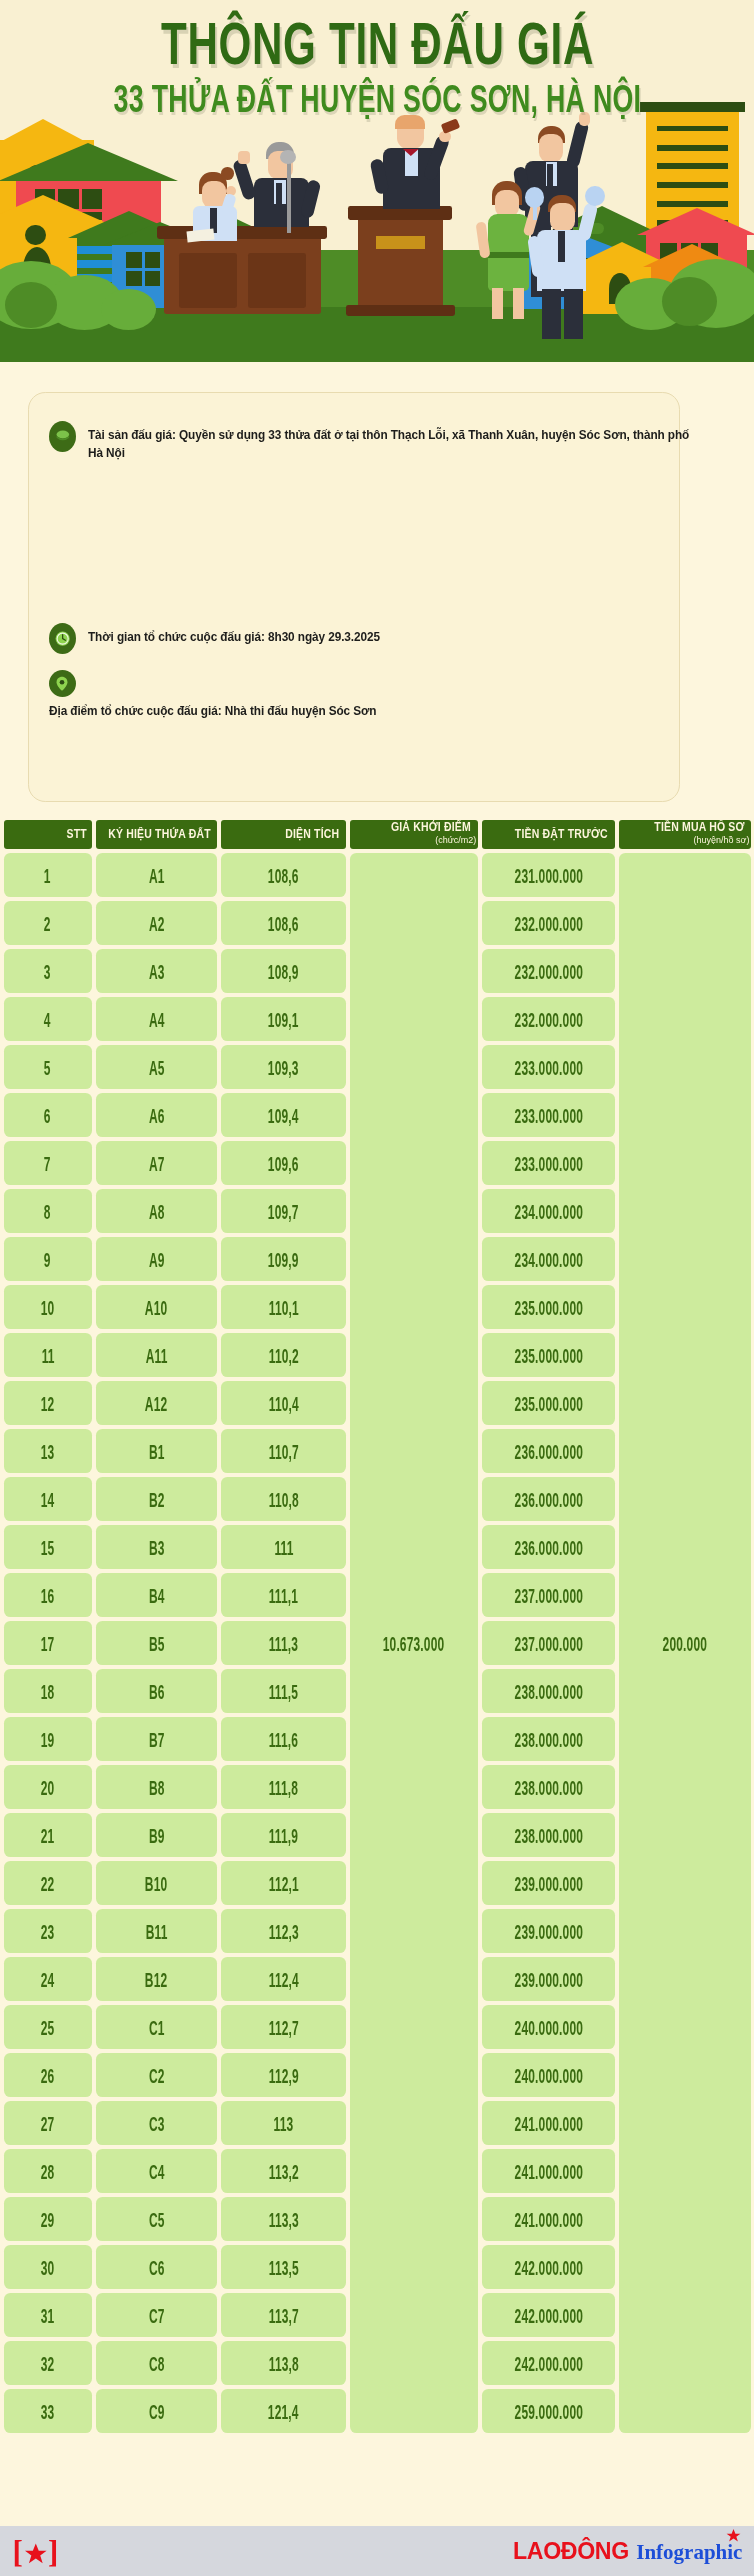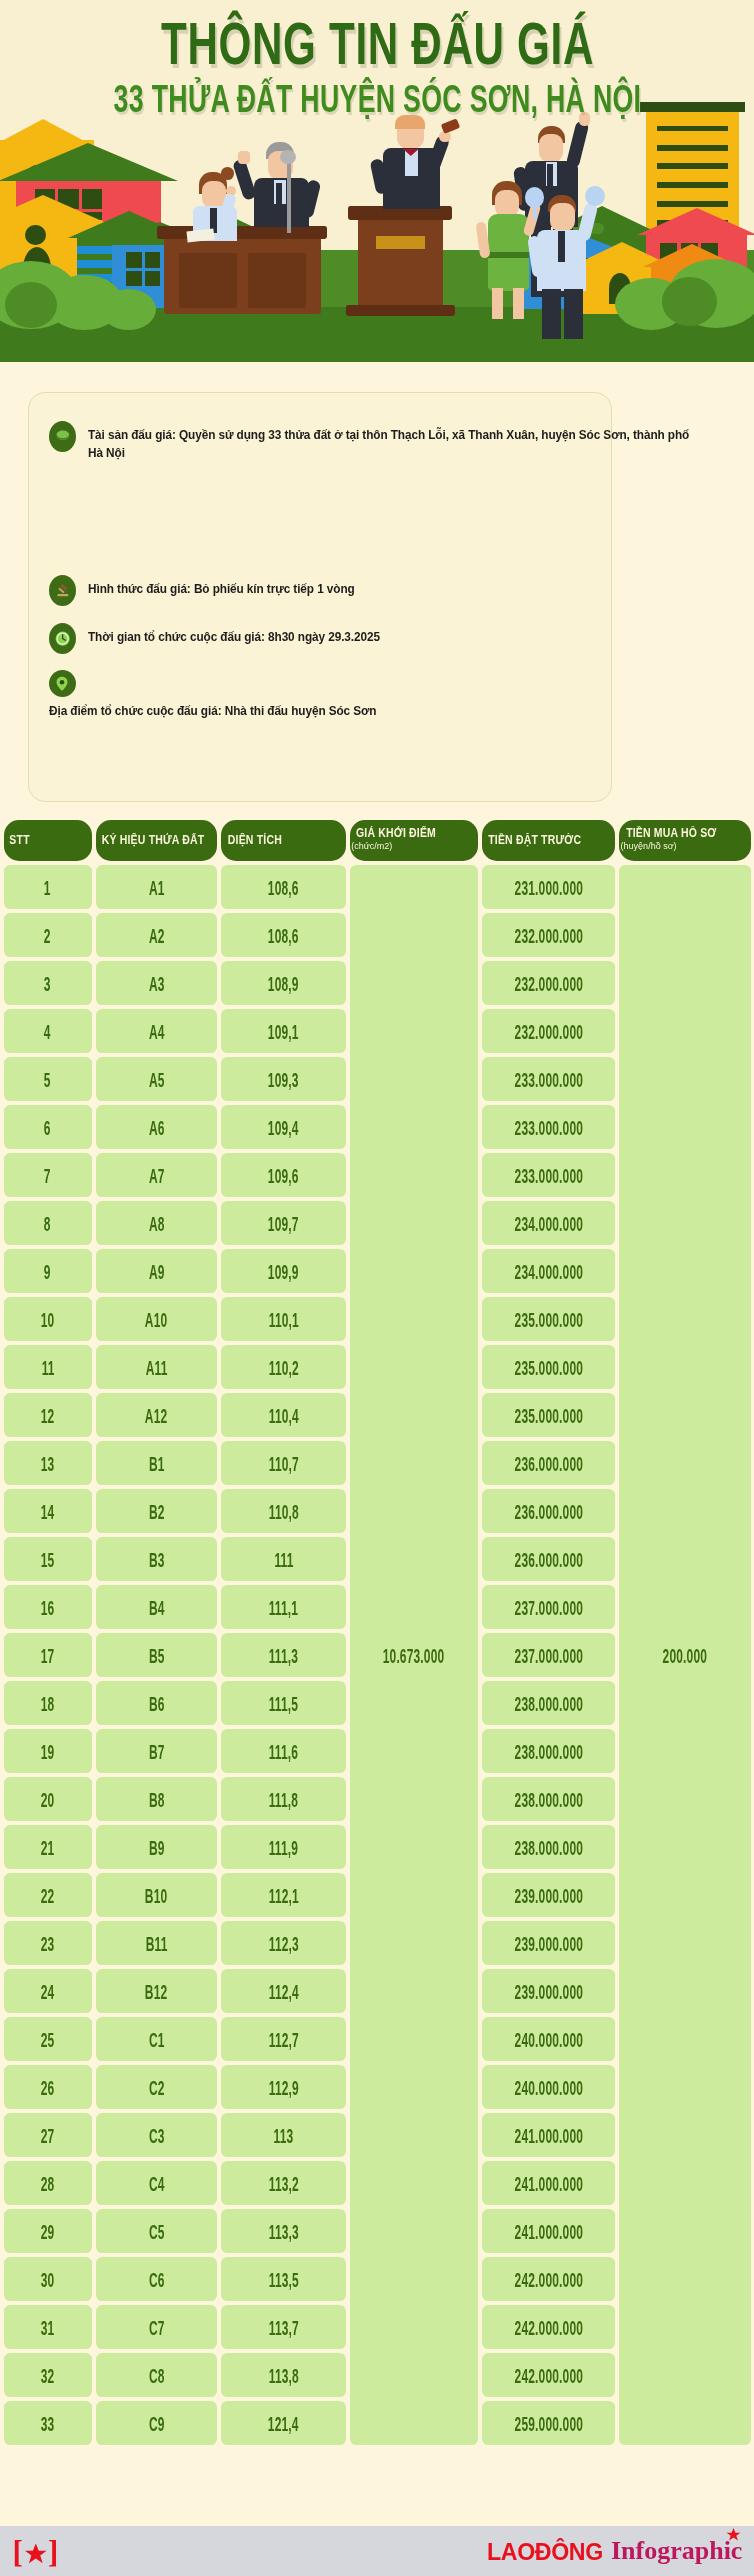--- a/index.html
+++ b/index.html
@@ -89,21 +89,21 @@
   .podium { position: absolute; background: #7b3f1d; }
   .podium-dark { position: absolute; background: #5e2f14; }
   .skin { background: #f2c6a0; }
   .suit { background: #2b2f3a; }
   .shirt { background: #cfe0f5; }
 
   
   .info-card {
     position: absolute;
     left: 27.5px; top: 392px;
-    width: 584px; height: 410px;
+    width: 652px; height: 410px;
     background: #fbf3d6;
     border: 1.6px solid #e8dbb0;
     border-radius: 17.3px;
   }
   .info-row {
     position: absolute;
     display: flex;
     align-items: flex-start;
     left: 20.4px;
     width: 661px;
@@ -138,24 +138,24 @@
   }
   .tbl {
     width: 755px;
     border-collapse: separate;
     border-spacing: 4.7px 4.7px;
     table-layout: fixed;
   }
   .tbl th {
     background: #3a6b10;
     color: #fdf6dd;
-    border-radius: 15px;
-    height: 41px;
+    border-radius: 3px;
+    height: 29px;
     vertical-align: middle;
-    text-align: left;
+    text-align: right;
     padding: 1.6px 1.6px;
   }
   .th-main {
     display: block;
     font-family: "Liberation Sans Narrow", "Liberation Sans", sans-serif;
     font-weight: bold;
     font-size: 11.4px;
     letter-spacing: 0.2px;
     line-height: 1.05;
     transform: scaleX(0.92) scaleY(1.12);
@@ -228,23 +228,23 @@
     font-size: 24.4px;
     font-weight: bold;
     color: #e8111c;
     letter-spacing: -0.4px;
     transform: scaleX(0.95);
     line-height: 1;
     display: flex; align-items: center;
   }
   .logo-infographic {
     font-family: "Liberation Serif", serif;
-    font-size: 26px;
+    font-size: 21px;
     font-weight: bold;
-    color: #be185d;
+    color: #1d4ed8;
     margin-left: 4.7px;
     line-height: 1;
     text-align: right;
   }
   .logo-star-top {
     position: absolute;
     right: 1.6px; top: -11px;
     width: 15px; height: 15px;
   }
 </style>
@@ -479,30 +479,20 @@
         <svg width="15.7" height="15.7" viewBox="0 0 20 20">
             <ellipse cx="10" cy="7" rx="8" ry="5" fill="#7cc24a"></ellipse>
             <path d="M2 9 Q10 16 18 9 L18 11 Q10 18 2 11 Z" fill="#4e8c26"></path>
           </svg>
       </span>
       <span class="info-text">Tài sản đấu giá: Quyền sử dụng 33 thửa đất ở tại thôn Thạch Lỗi, xã Thanh Xuân, huyện Sóc Sơn, thành phố Hà Nội</span>
     </div>
 
 
 
-    <div class="info-row" style="top:182px;">
-      <span class="info-icon">
-        <svg width="15.7" height="15.7" viewBox="0 0 20 20">
-            <rect x="3" y="14" width="14" height="3" rx="1" fill="#c8a060"></rect>
-            <rect x="7" y="3" width="9" height="4" rx="1.5" fill="#8b5a2b" transform="rotate(40 11 5)"></rect>
-            <rect x="4" y="8" width="9" height="2.4" rx="1" fill="#c8a060" transform="rotate(40 8 9)"></rect>
-          </svg>
-      </span>
-      <span class="info-text">Hình thức đấu giá: Bỏ phiếu kín trực tiếp 1 vòng</span>
-    </div>
 
     <div class="info-row" style="top:230px;">
       <span class="info-icon">
         <svg width="17.3" height="17.3" viewBox="0 0 22 22">
             <circle cx="11" cy="11" r="9" fill="#8fd44f"></circle>
             <circle cx="11" cy="11" r="7" fill="none" stroke="#f2f7e8" stroke-width="1.4"></circle>
             <path d="M11 6 L11 11 L14.5 13" stroke="#2d4d12" stroke-width="1.6" fill="none" stroke-linecap="round"></path>
           </svg>
       </span>
       <span class="info-text">Thời gian tổ chức cuộc đấu giá: 8h30 ngày 29.3.2025</span>

